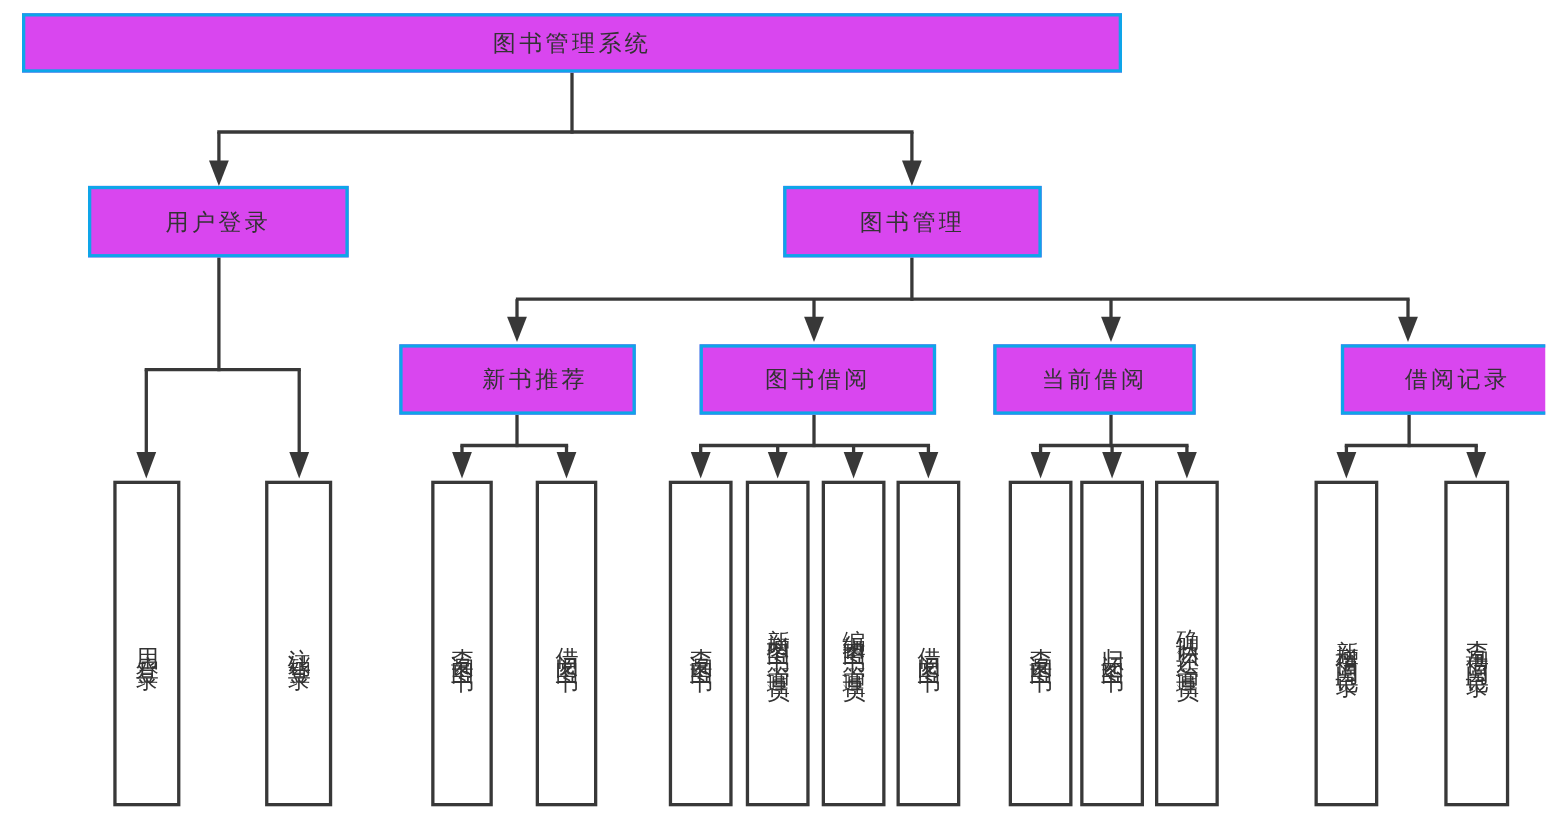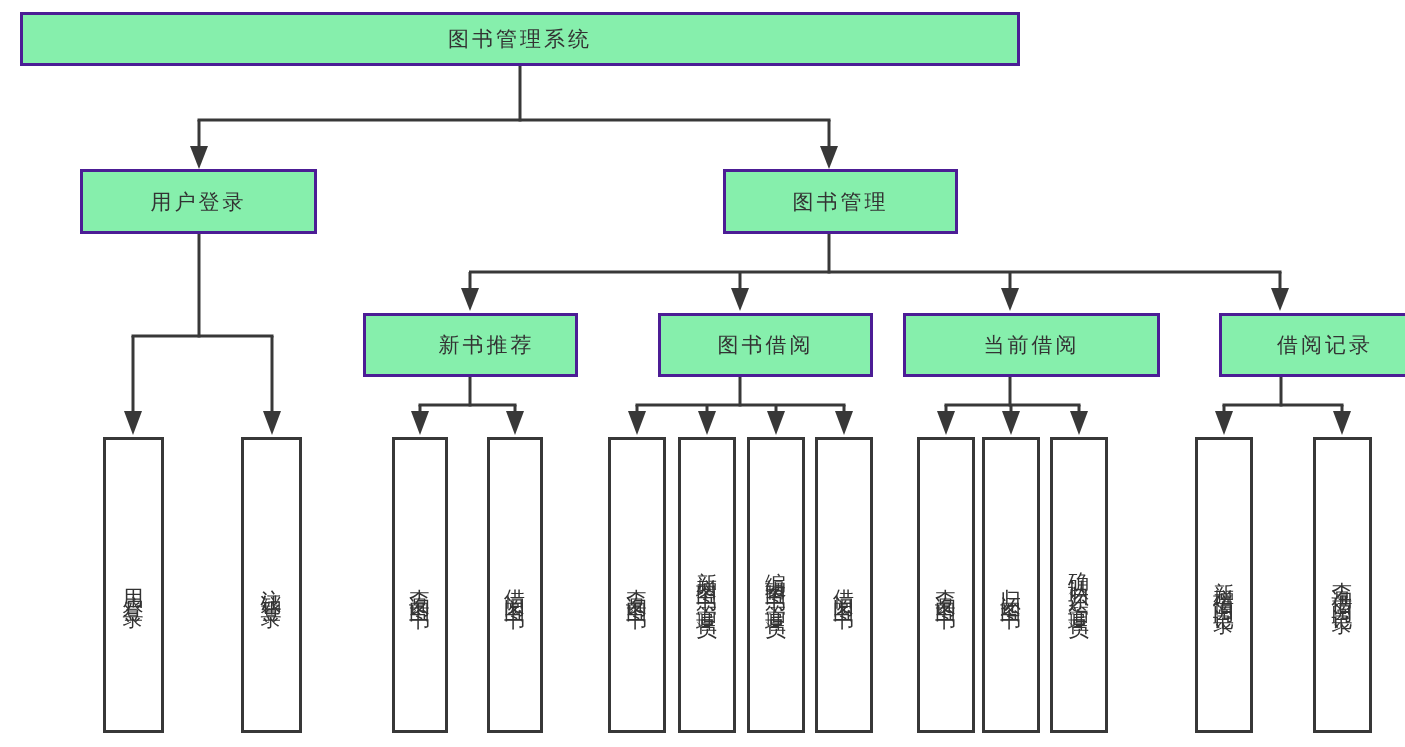--- a/index.html
+++ b/index.html
@@ -12,22 +12,22 @@
     overflow: hidden;
   }
   svg.connectors {
     position: absolute;
     left: 0; top: 0;
     width: 1405px; height: 747px;
     z-index: 1;
   }
   .box {
     position: absolute;
-    background: #86efac;
-    border: 3px solid #4c1d95;
+    background: #d946ef;
+    border: 3px solid #0ea5e9;
     box-sizing: border-box;
     display: flex;
     align-items: center;
     justify-content: center;
     z-index: 2;
     text-align: right;
   }
   .box .hlabel {
     font-size: 21px;
     letter-spacing: 3px;
@@ -51,25 +51,25 @@
     text-orientation: mixed;
     font-size: 21px;
     letter-spacing: 0.32em;
     color: #333333;
     line-height: 1;
   }
   
   #box-root   { left: 20px;  top: 12px;  width: 1000px; height: 54px; }
   
   #box-userlogin { left: 80px;  top: 169px; width: 237px; height: 65px; }
-  #box-bookmgmt  { left: 712px; top: 169px; width: 235px; height: 65px; margin-left: 11px; }
+  #box-bookmgmt  { left: 712px; top: 169px; width: 235px; height: 65px; }
   
   #box-newbook   { left: 363px;  top: 313px; width: 215px; height: 64px; padding-left: 32px; }
-  #box-borrowing { left: 658px;  top: 313px; width: 215px; height: 64px; }
-  #box-current   { left: 903px;  top: 313px; width: 257px; height: 64px; }
+  #box-borrowing { left: 636px;  top: 313px; width: 215px; height: 64px; }
+  #box-current   { left: 903px;  top: 313px; width: 184px; height: 64px; }
   #box-records   { left: 1175px; top: 313px; width: 212px; height: 64px; margin-left: 44px; }
   
   #leaf-login    { left: 103px;  width: 61px; }
   #leaf-logout   { left: 241px;  width: 61px; }
   #leaf-query1   { left: 392px;  width: 56px; }
   #leaf-borrow1  { left: 487px;  width: 56px; }
   #leaf-query2   { left: 608px;  width: 58px; }
   #leaf-addbook  { left: 678px;  width: 58px; }
   #leaf-editbook { left: 747px;  width: 58px; }
   #leaf-borrow2  { left: 815px;  width: 58px; }

